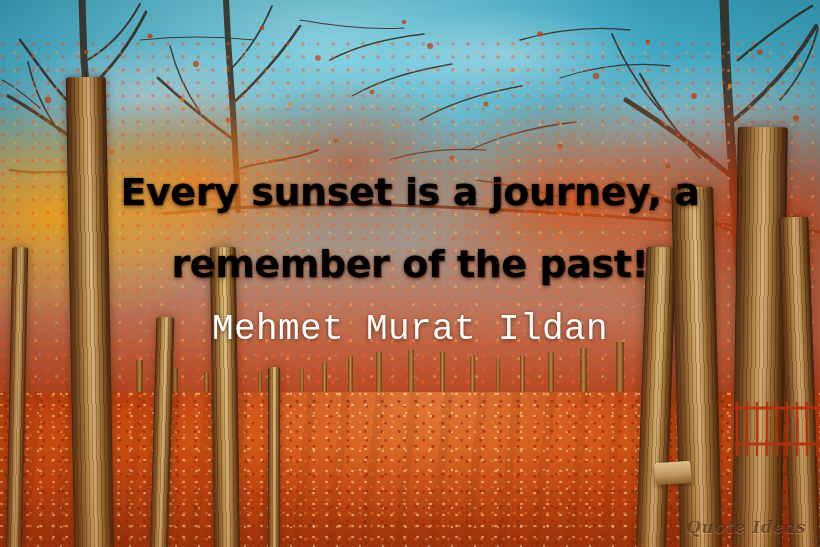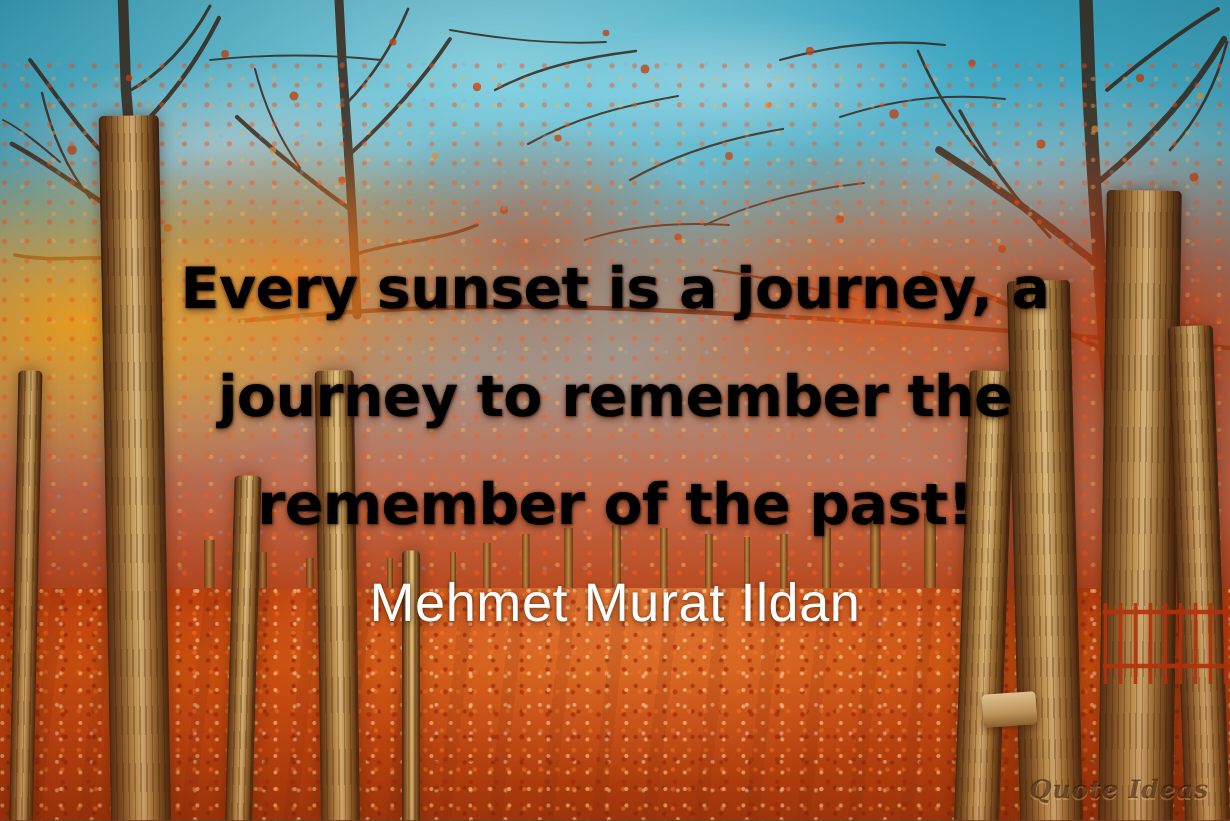--- a/index.html
+++ b/index.html
@@ -139,21 +139,21 @@
     letter-spacing:-.4px;
     white-space:nowrap;
     text-shadow:
       0 0 2px rgba(60,20,5,.55),
       0 2px 4px rgba(50,18,4,.50),
       1px 1px 1px rgba(0,0,0,.30);
   }
   #author{
     margin-top:10px;
     color:#ffffff;
-    font-family:Liberation Sans, sans-serif;
+    font-family:Liberation Mono, monospace;
     font-weight:400;
     font-size:36px;
     line-height:40px;
     letter-spacing:.4px;
     white-space:nowrap;
     text-shadow:
       0 0 2px rgba(60,20,5,.5),
       0 2px 4px rgba(50,18,4,.45);
   }
 
@@ -338,20 +338,19 @@
     </svg>
   </div>
 
   <div id="log"></div>
 
   <div class="layer" id="grade"></div>
   <div class="layer" id="warm"></div>
 
   <div id="quote-block">
     <div class="qline">Every sunset is a journey, a</div>
-    <div class="qline">journey to remember the</div>
     <div class="qline">remember of the past!</div>
     <div id="author">Mehmet Murat Ildan</div>
   </div>
 
   <div id="watermark">Quote Ideas</div>
 
 </div>
 
 </body></html>

